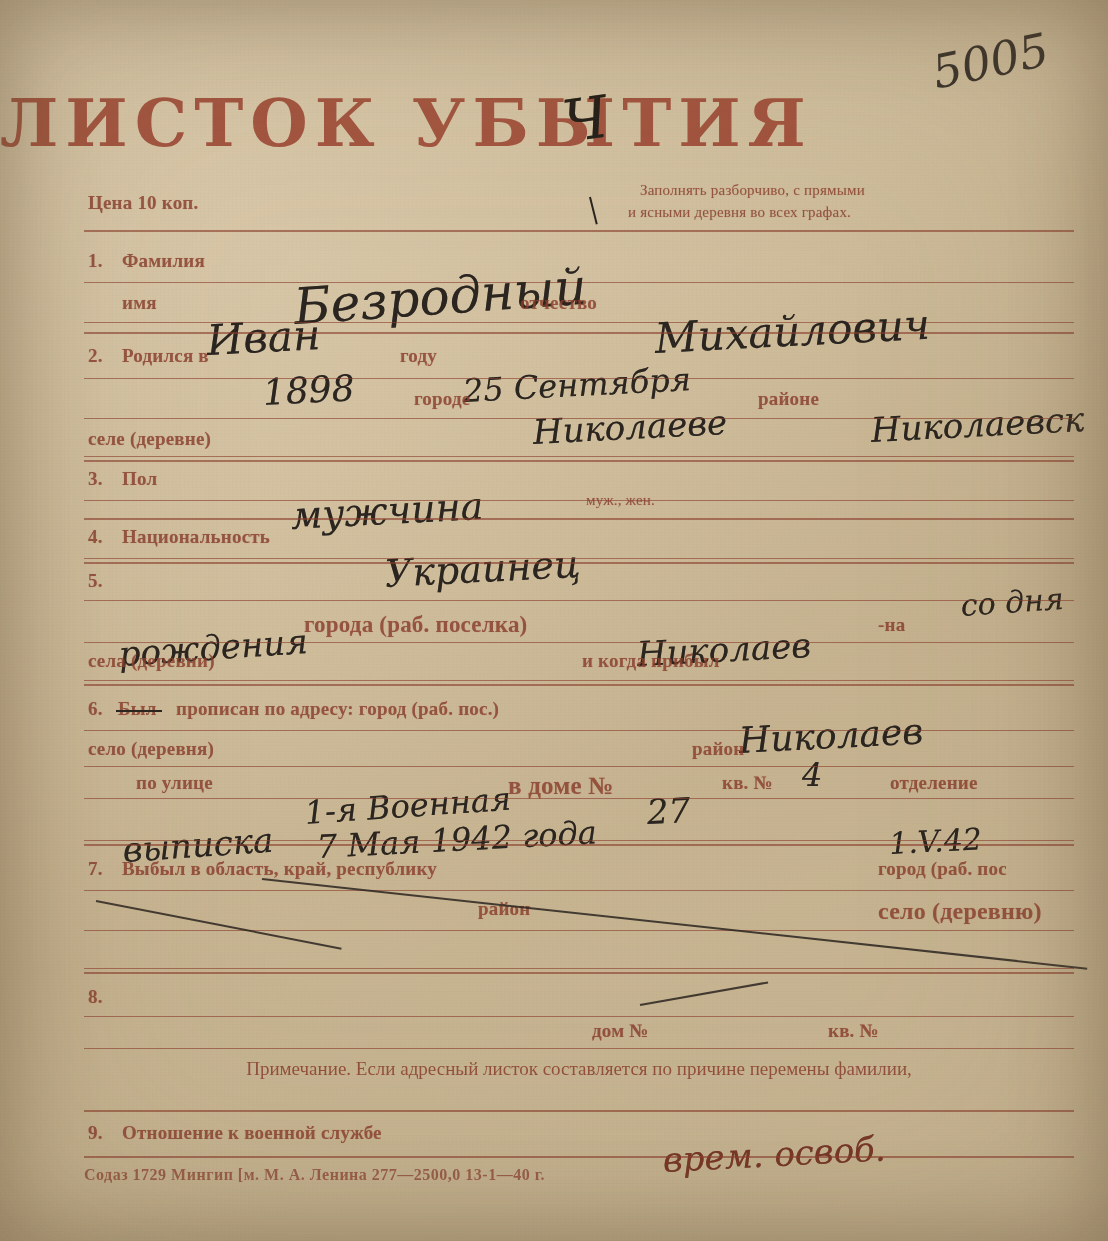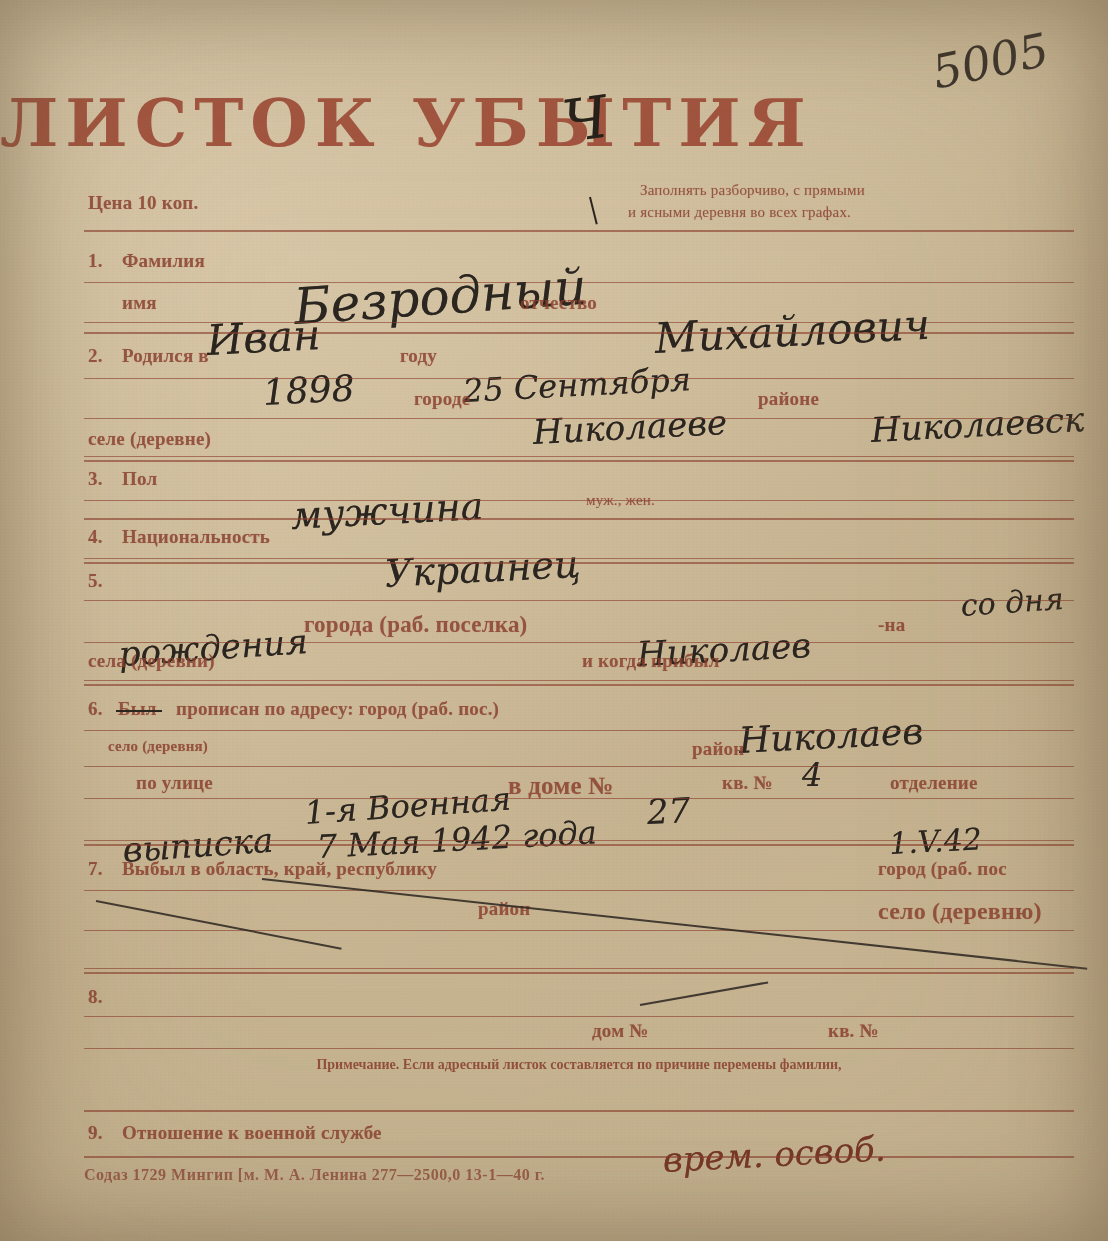--- a/index.html
+++ b/index.html
@@ -97,22 +97,22 @@
     font-style: italic;
     font-size: 46px;
     color: #3a342c;
     transform: rotate(-12deg);
   }
   .note {
     position: absolute;
     text-align: center;
     color: #8a3d2c;
     opacity: .84;
-    font-size: 14px;
-    font-weight: 700;
+    font-size: 19px;
+    font-weight: 400;
     line-height: 1.35;
   }
   .footer {
     position: absolute;
     color: #8a3d2c;
     opacity: .72;
     font-size: 16px;
     letter-spacing: .5px;
     font-weight: bold;
   }
@@ -193,21 +193,21 @@
   <div class="rule" style="left:84px; top:680px; width:990px;"></div>
   <div class="rule thick" style="left:84px; top:684px; width:990px;"></div>
 
   <div class="pr" style="left:88px; top:698px; font-size:19px; font-weight:700;">6.</div>
   <div class="pr" style="left:118px; top:698px; font-size:19px; font-weight:700;">Был</div>
   <div class="strike" style="left:116px; top:710px; width:46px;"></div>
   <div class="pr" style="left:176px; top:698px; font-size:19px; font-weight:700;">прописан по адресу: город (раб. пос.)</div>
   <div class="hw" style="left:740px; top:720px; font-size:36px; transform:rotate(-3deg);">Николаев</div>
   <div class="rule" style="left:84px; top:730px; width:990px;"></div>
 
-  <div class="pr" style="left:88px; top:738px; font-size:15px; font-weight:700;margin-left:20px;">село (деревня)</div>
+  <div class="pr" style="left:88px; top:738px; font-size:19px; font-weight:700;">село (деревня)</div>
   <div class="pr" style="left:692px; top:738px; font-size:19px; font-weight:700;">район</div>
   <div class="hw" style="left:802px; top:756px; font-size:32px;">4</div>
   <div class="rule" style="left:84px; top:766px; width:990px;"></div>
 
   <div class="pr" style="left:136px; top:772px; font-size:19px; font-weight:700;">по улице</div>
   <div class="pr" style="left:508px; top:772px; font-size:25px; font-weight:700;">в доме №</div>
   <div class="pr" style="left:722px; top:772px; font-size:19px; font-weight:700;">кв. №</div>
   <div class="pr" style="left:890px; top:772px; font-size:19px; font-weight:700;">отделение</div>
   <div class="hw" style="left:306px; top:794px; font-size:32px; transform:rotate(-4deg);">1-я Военная</div>
   <div class="hw" style="left:648px; top:792px; font-size:34px; transform:rotate(-3deg);">27</div>

